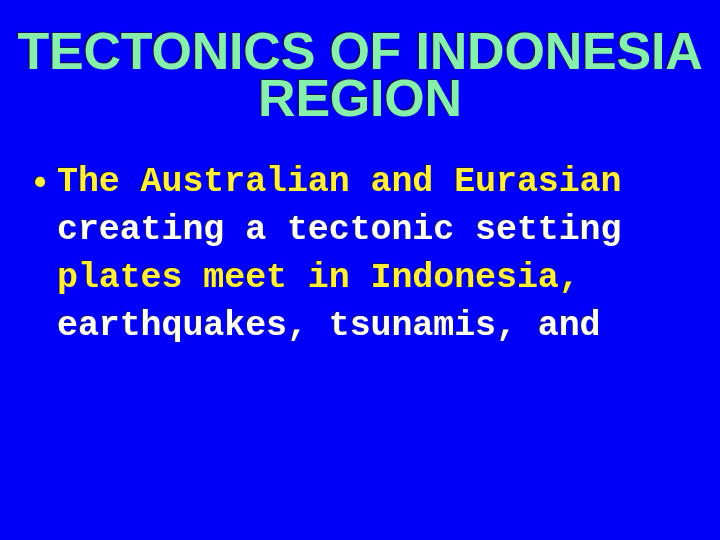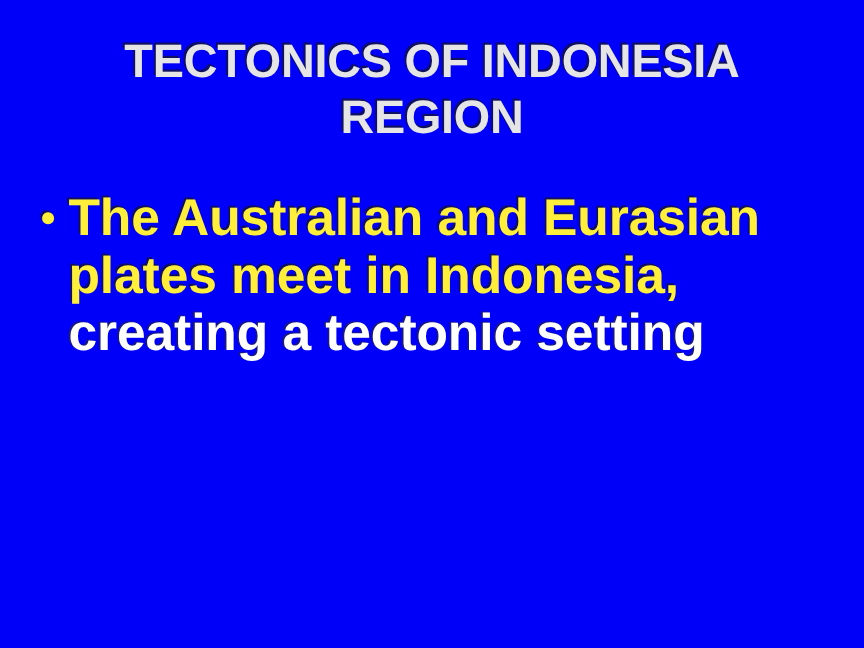--- a/index.html
+++ b/index.html
@@ -31,25 +31,25 @@
     top: 28px;
     width: 720px;
     text-align: center;
   }
 
   #slide-title {
     display: block;
     margin: 0;
     padding: 0;
     font-family: "Liberation Sans", sans-serif;
-    font-size: 39px;
+    font-size: 52px;
     font-weight: bold;
     line-height: 47px;
     letter-spacing: -0.2px;
-    color: #e5e5e5;
+    color: #86efac;
     text-shadow:
       -1.5px -1.5px 0 #101060,
       -1.5px -1.5px 1px #101060;
     white-space: pre-line;
   }
 
   
   #body-block {
     position: absolute;
     left: 30px;
@@ -75,22 +75,22 @@
     padding-left: 4px;
     box-sizing: border-box;
   }
 
   .bullet-lines {
     flex: 1 1 auto;
   }
 
   .body-line {
     display: block;
-    font-family: Liberation Sans, sans-serif;
-    font-size: 43px;
+    font-family: Liberation Mono, monospace;
+    font-size: 35px;
     font-weight: bold;
     line-height: 48px;
     letter-spacing: -0.1px;
     white-space: pre;
   }
 
   .body-line.accent {
     color: #ffef3a;
     text-shadow: -1.5px -1.5px 0 #101060;
   }
@@ -111,21 +111,22 @@
   </div>
 
   <div id="body-block">
 
     <div class="bullet-row">
 
       <span class="bullet-marker">•</span>
 
       <div class="bullet-lines">
         <span class="body-line accent">The Australian and Eurasian</span>
+        <span class="body-line plain">creating a tectonic setting</span>
         <span class="body-line accent">plates meet in Indonesia,</span>
-        <span class="body-line plain">creating a tectonic setting</span>
+        <span class="body-line plain">earthquakes, tsunamis, and</span>
       </div>
 
     </div>
 
   </div>
 
 </div>
 
 </body></html>

